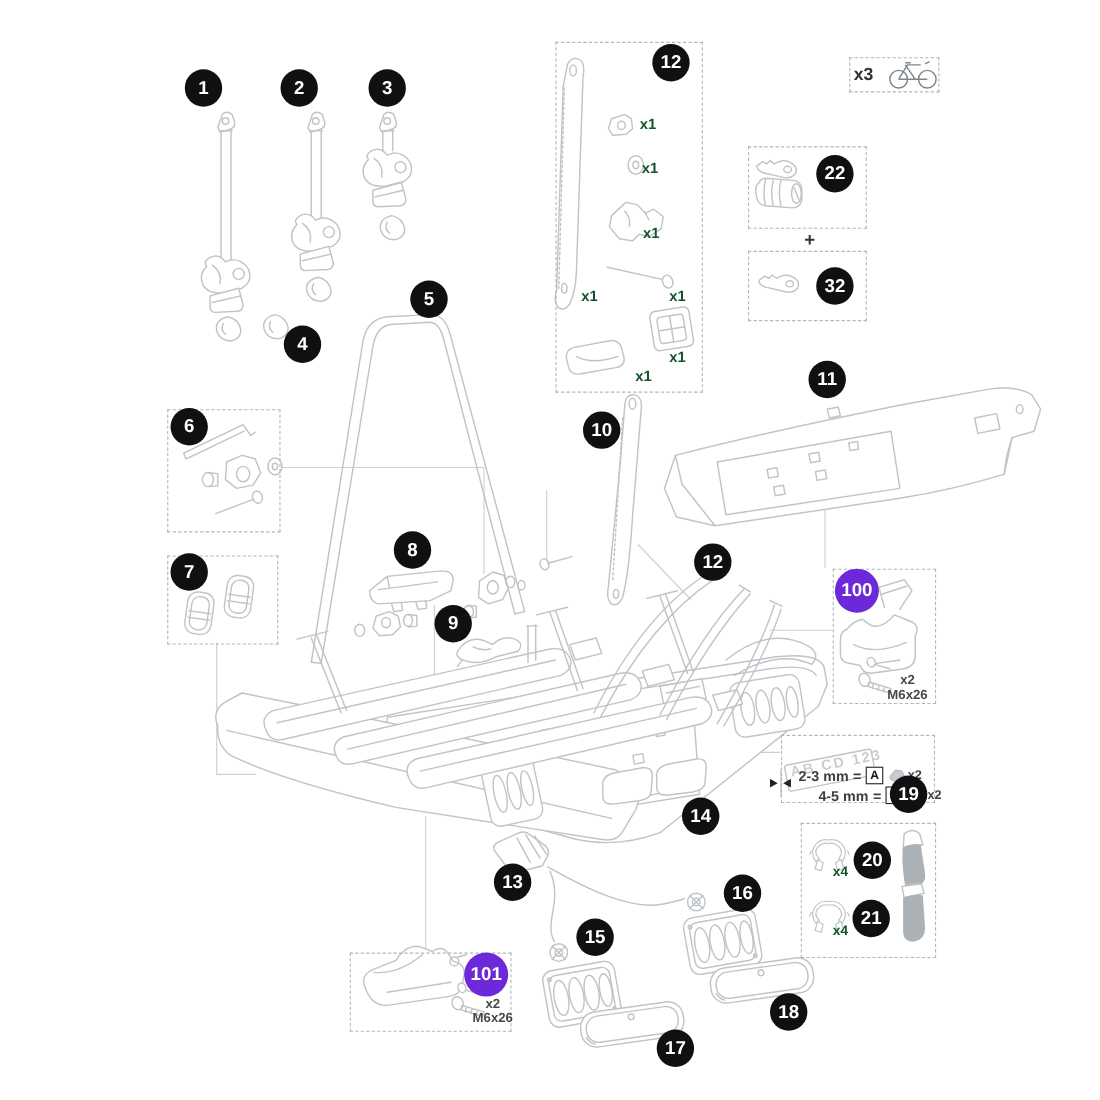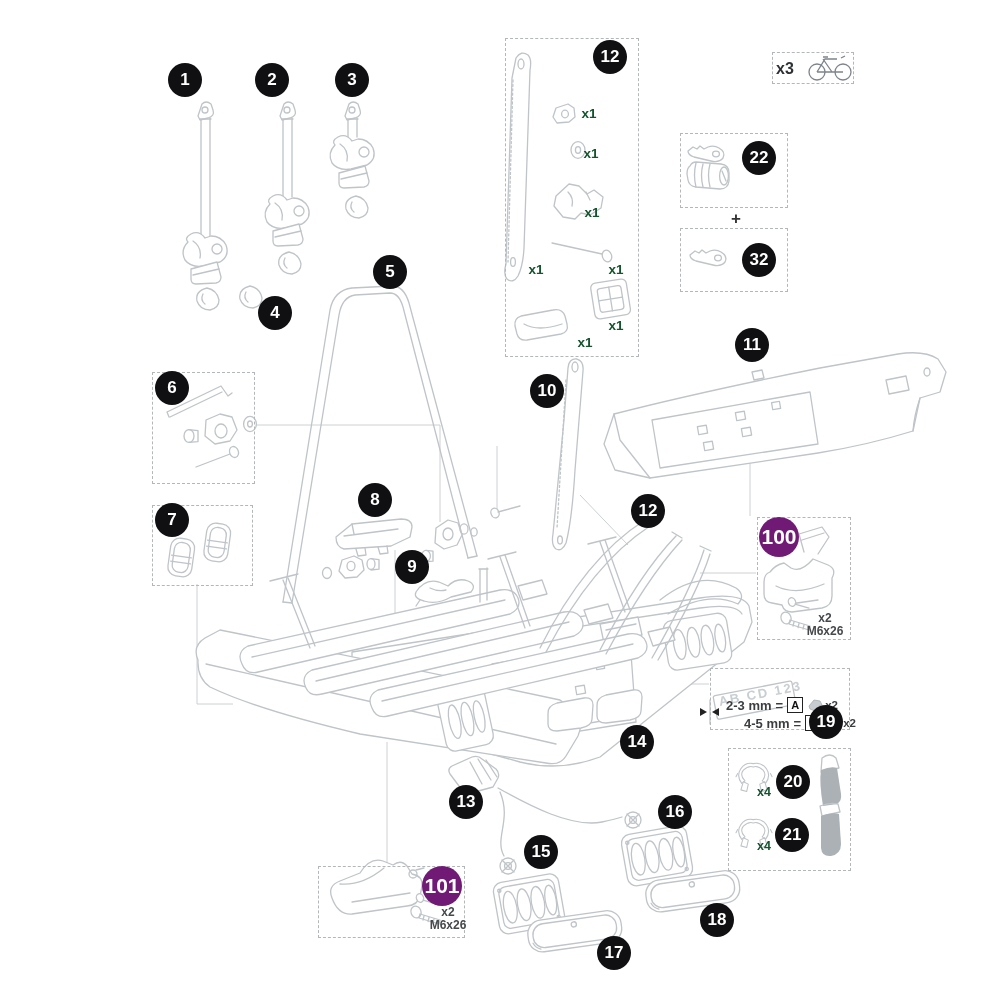--- a/index.html
+++ b/index.html
@@ -5,21 +5,21 @@
   html,body{margin:0;padding:0;background:#ffffff;}
   #stage{position:relative;width:1000px;height:1000px;background:#fff;overflow:hidden;
          font-family:"Liberation Sans","DejaVu Sans",sans-serif;}
   svg{position:absolute;left:0;top:0;}
   .ln{stroke:#bfc4c8;fill:none;stroke-width:1.3;stroke-linecap:round;stroke-linejoin:round;}
   .lnw{stroke:#bfc4c8;fill:#ffffff;stroke-width:1.3;stroke-linecap:round;stroke-linejoin:round;}
   .leader{stroke:#ccd0d3;fill:none;stroke-width:1;}
   .dashedbox{position:absolute;border:1px dashed #b3b7ba;z-index:2;}
   .badge{position:absolute;width:34px;height:34px;border-radius:50%;background:#101013;color:#fff;
          display:flex;align-items:center;justify-content:center;font-weight:bold;font-size:17px;z-index:6;}
-  .badge.gray{width:40px;height:40px;background:#701a75;font-size:21px;}
+  .badge.gray{width:40px;height:40px;background:#6d28d9;font-size:17px;}
   .qty{position:absolute;transform:translate(-50%,-50%);font-size:13.5px;font-weight:600;color:#14532d;z-index:4;white-space:nowrap;}
   .sizeblock{position:absolute;text-align:center;font-size:12px;font-weight:600;color:#46494c;line-height:13px;z-index:4;white-space:nowrap;}
   .x3label{position:absolute;transform:translate(-50%,-50%);font-size:16px;font-weight:bold;color:#2e3235;z-index:4;}
   .plus{position:absolute;transform:translate(-50%,-50%);font-size:17px;font-weight:bold;color:#333;z-index:4;}
   .platetext{position:absolute;transform:rotate(-11deg);font-size:13px;font-weight:bold;letter-spacing:2px;
              color:#c9ced2;z-index:3;white-space:nowrap;}
   .mmrow{position:absolute;display:flex;align-items:center;gap:4px;z-index:4;font-size:13px;font-weight:600;color:#3b3e41;white-space:nowrap;}
   .letterbox{display:inline-flex;width:14px;height:14px;border:1.6px solid #222;background:#fff;
              align-items:center;justify-content:center;font-size:11px;font-weight:bold;color:#111;}
   .clipglyph{display:inline-block;width:14px;height:12px;}

